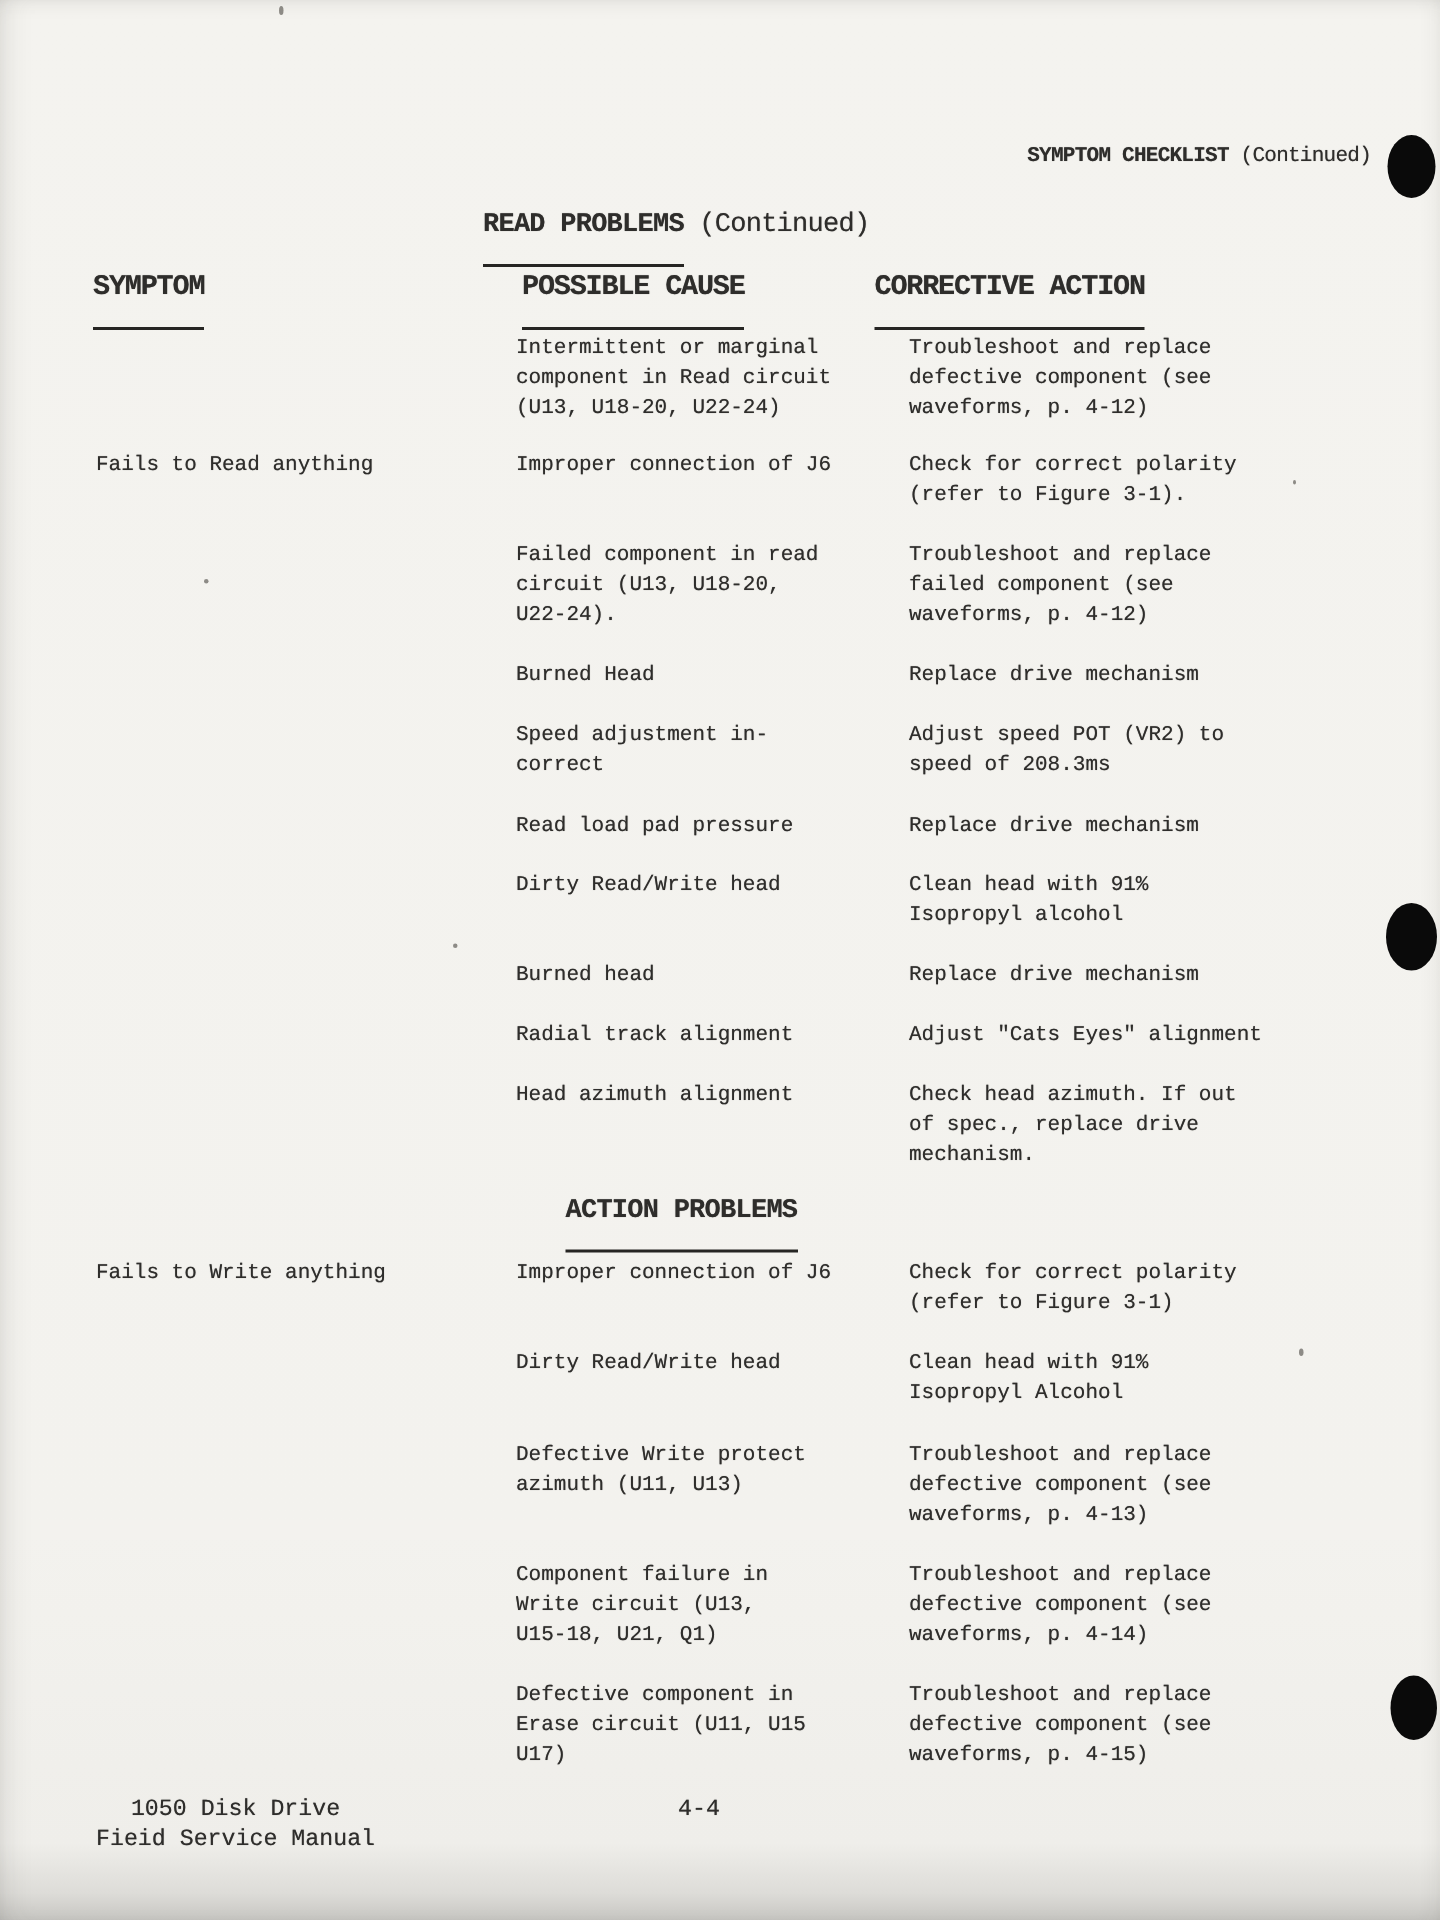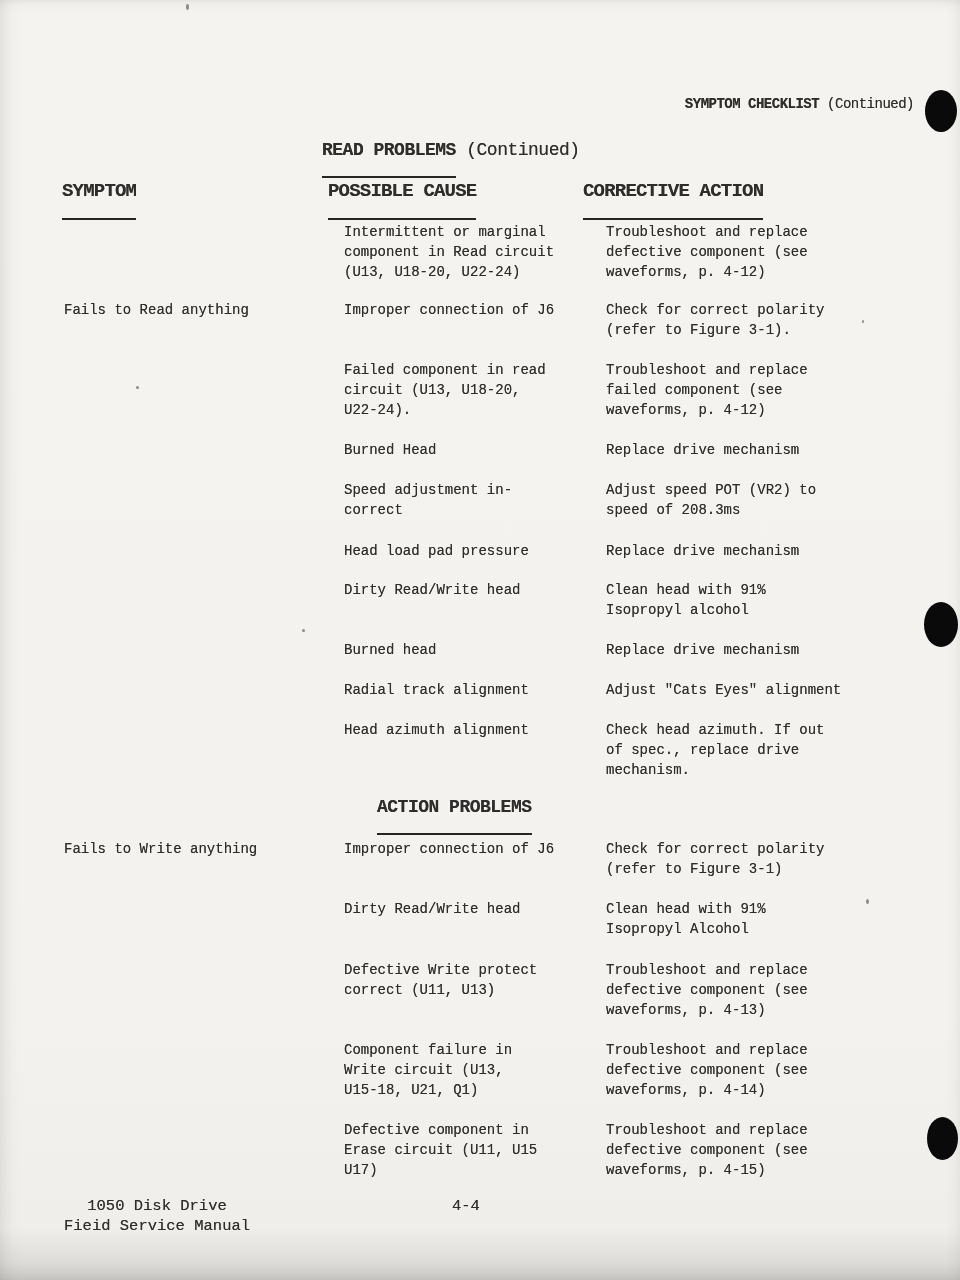--- a/index.html
+++ b/index.html
@@ -47,21 +47,21 @@
     <span class="b">SYMPTOM CHECKLIST</span><span> (Continued)</span>
   </div>
 
   <div class="abs h2" style="left:322px;top:140px;">
     <span class="b u">READ PROBLEMS</span><span> (Continued)</span>
   </div>
 
   <div class="abs colhead" style="left:62px;top:180px;">
     <span class="u">SYMPTOM</span>
   </div>
-  <div class="abs colhead" style="left:328px;top:180px;">
+  <div class="abs colhead" style="left:348px;top:180px;">
     <span class="u">POSSIBLE CAUSE</span>
   </div>
   <div class="abs colhead" style="left:583px;top:180px;">
     <span class="u">CORRECTIVE ACTION</span>
   </div>
 
   <div class="row" style="top:222px;">
     <div class="cell sym"></div>
     <div class="cell cause">Intermittent or marginal
 component in Read circuit
@@ -88,21 +88,21 @@
     <div class="cell cause">Burned Head</div>
     <div class="cell act">Replace drive mechanism</div>
   </div>
   <div class="row" style="top:480px;">
     <div class="cell cause">Speed adjustment in-
 correct</div>
     <div class="cell act">Adjust speed POT (VR2) to
 speed of 208.3ms</div>
   </div>
   <div class="row" style="top:541px;">
-    <div class="cell cause">Head load pad pressure</div>
+    <div class="cell cause">Read load pad pressure</div>
     <div class="cell act">Replace drive mechanism</div>
   </div>
   <div class="row" style="top:580px;">
     <div class="cell cause">Dirty Read/Write head</div>
     <div class="cell act">Clean head with 91%
 Isopropyl alcohol</div>
   </div>
   <div class="row" style="top:640px;">
     <div class="cell cause">Burned head</div>
     <div class="cell act">Replace drive mechanism</div>
@@ -128,21 +128,21 @@
     <div class="cell act">Check for correct polarity
 (refer to Figure 3-1)</div>
   </div>
   <div class="row" style="top:899px;">
     <div class="cell cause">Dirty Read/Write head</div>
     <div class="cell act">Clean head with 91%
 Isopropyl Alcohol</div>
   </div>
   <div class="row" style="top:960px;">
     <div class="cell cause">Defective Write protect
-correct (U11, U13)</div>
+azimuth (U11, U13)</div>
     <div class="cell act">Troubleshoot and replace
 defective component (see
 waveforms, p. 4-13)</div>
   </div>
   <div class="row" style="top:1040px;">
     <div class="cell cause">Component failure in
 Write circuit (U13,
 U15-18, U21, Q1)</div>
     <div class="cell act">Troubleshoot and replace
 defective component (see

